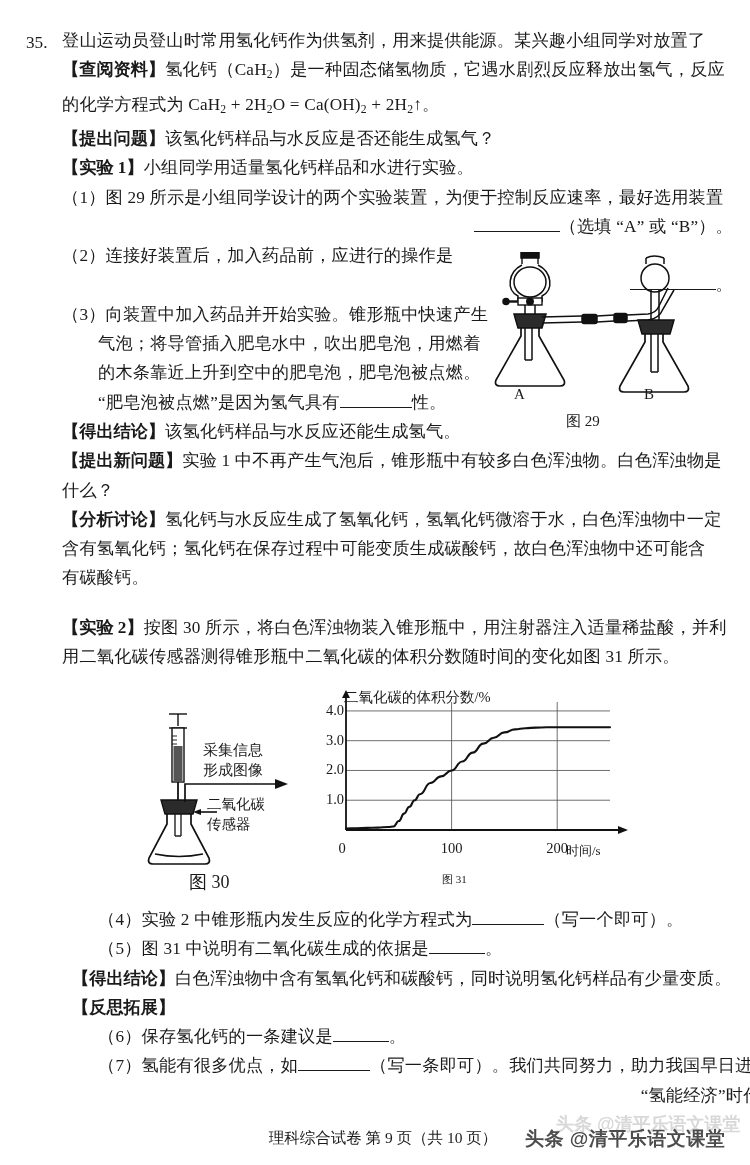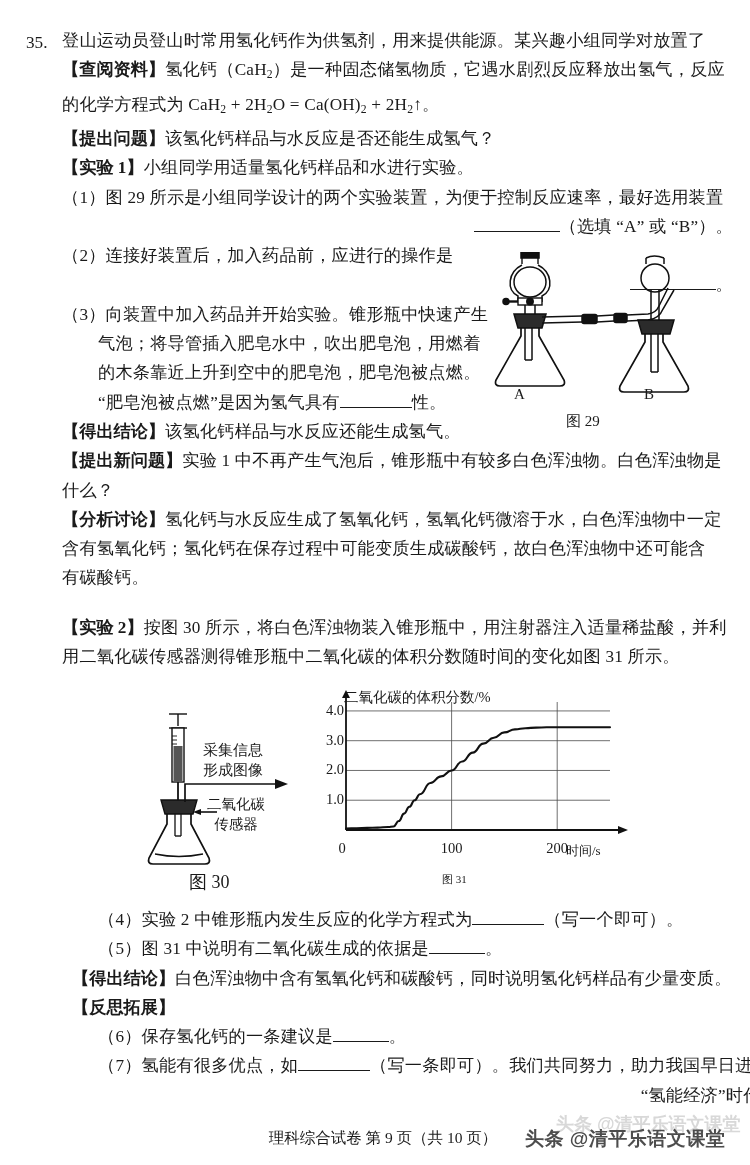--- a/index.html
+++ b/index.html
@@ -113,21 +113,20 @@
     line-height: 20px;
     text-align: center;
     white-space: nowrap;
   }
   .f30-note2 {
     position: absolute;
     left: 62px;
     top: 82px;
     font-size: 14.5px;
     line-height: 20px;
-    text-align: center;
     white-space: nowrap;
   }
 
   
   .fig31 {
     position: absolute;
     left: 318px;
     top: 690px;
     width: 310px;
     height: 210px;

